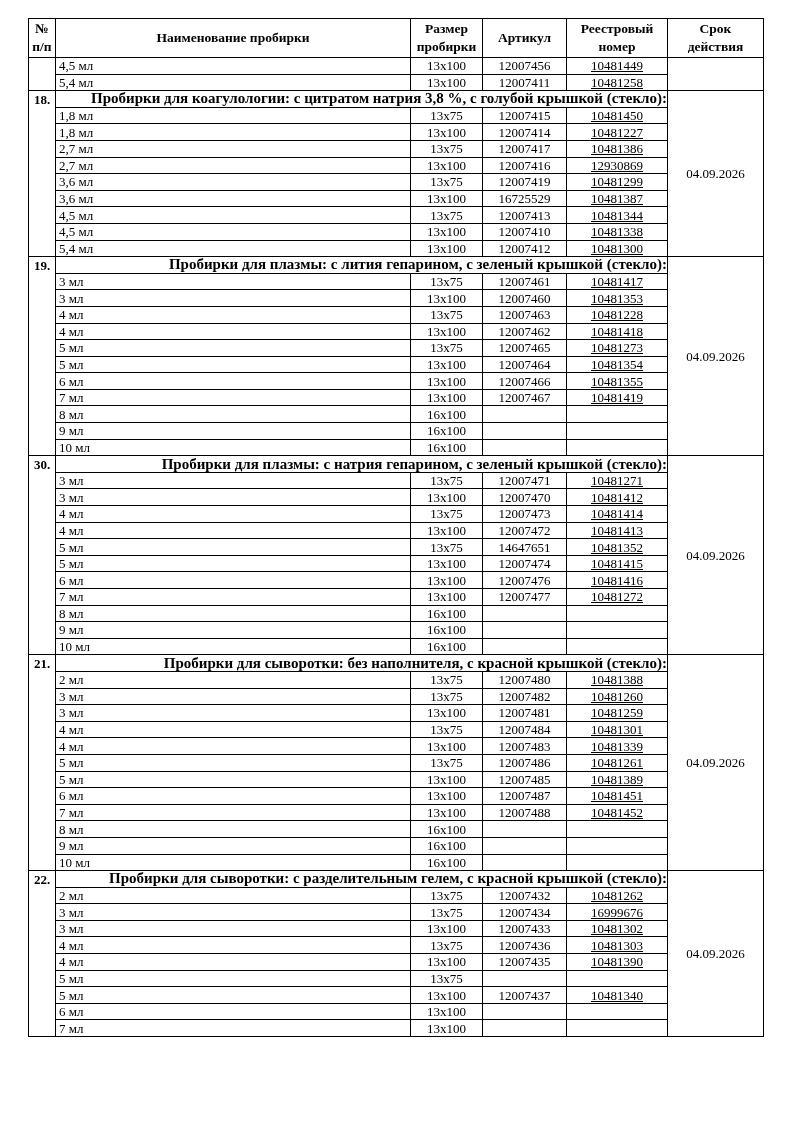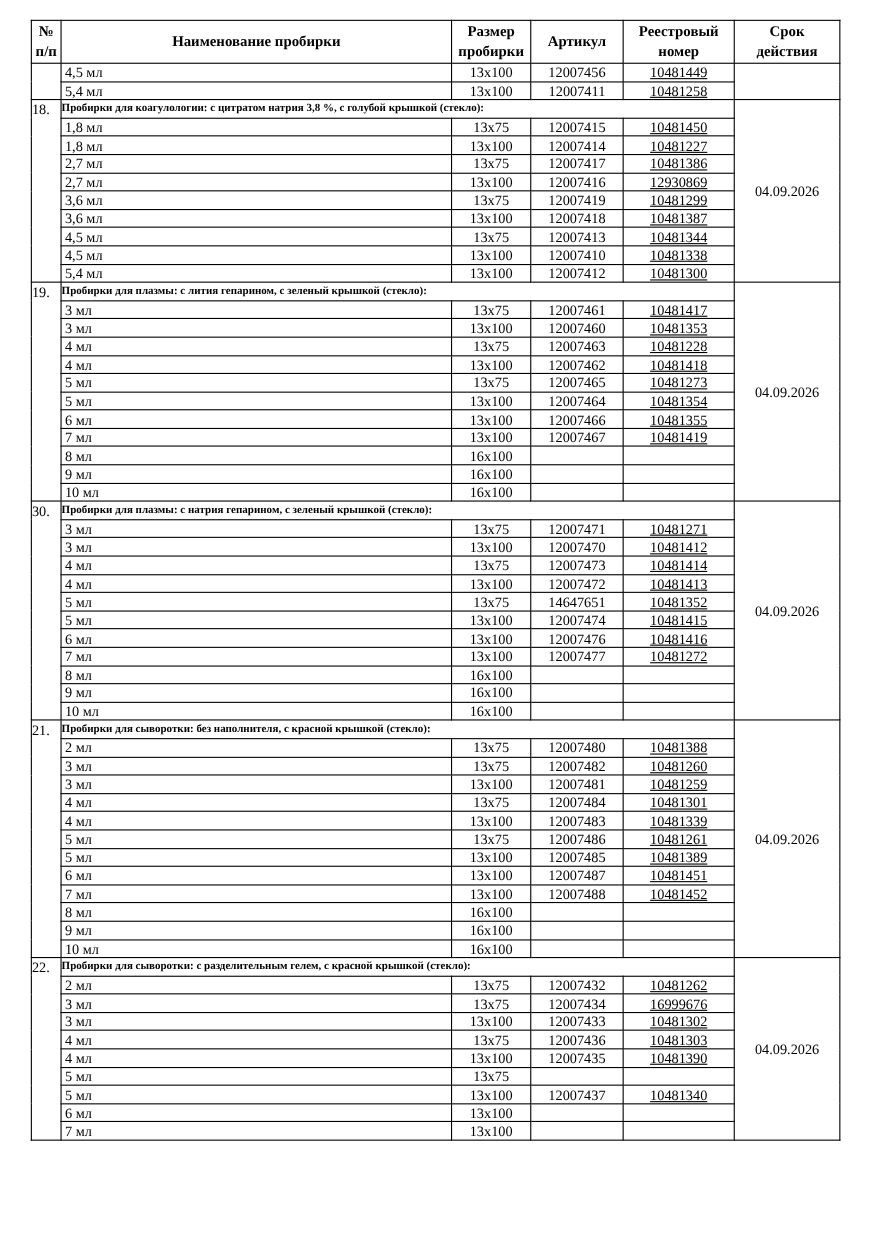--- a/index.html
+++ b/index.html
@@ -38,33 +38,35 @@
     white-space: pre-line;
     line-height: 1.32;
   }
   tbody tr { height: 16.6px; }
   td {
     font-size: 13px;
     line-height: 1;
     white-space: nowrap;
   }
   td.num {
+    text-align: center;
     vertical-align: top;
     padding-top: 2px;
+    font-weight: bold;
   }
   td.vol {
     text-align: left;
     padding-left: 3px;
   }
   td.size, td.art, td.reg, td.exp { text-align: center; }
   td.reg { text-decoration: underline; }
   td.sect {
     font-weight: bold;
-    text-align: left;
-    font-size: 10px;
+    text-align: right;
+    font-size: 15px;
   }
 </style>
 </head>
 <body>
 
 <div class="page">
   <table class="registry">
     <colgroup>
       <col style="width:27px">
       <col style="width:355px">
@@ -133,21 +135,21 @@
         </tr>
         <tr>
           <td class="vol">3,6 мл</td>
           <td class="size">13x75</td>
           <td class="art">12007419</td>
           <td class="reg">10481299</td>
         </tr>
         <tr>
           <td class="vol">3,6 мл</td>
           <td class="size">13x100</td>
-          <td class="art">12007418</td>
+          <td class="art">16725529</td>
           <td class="reg">10481387</td>
         </tr>
         <tr>
           <td class="vol">4,5 мл</td>
           <td class="size">13x75</td>
           <td class="art">12007413</td>
           <td class="reg">10481344</td>
         </tr>
         <tr>
           <td class="vol">4,5 мл</td>

